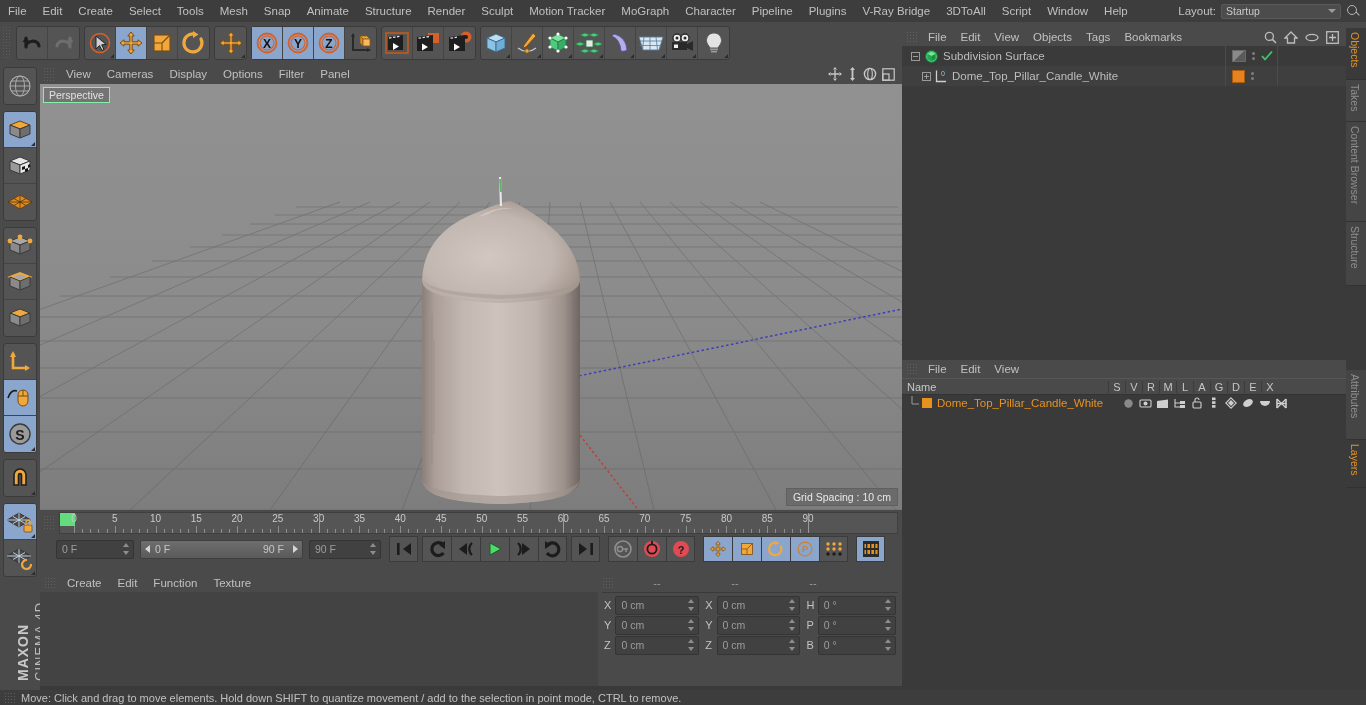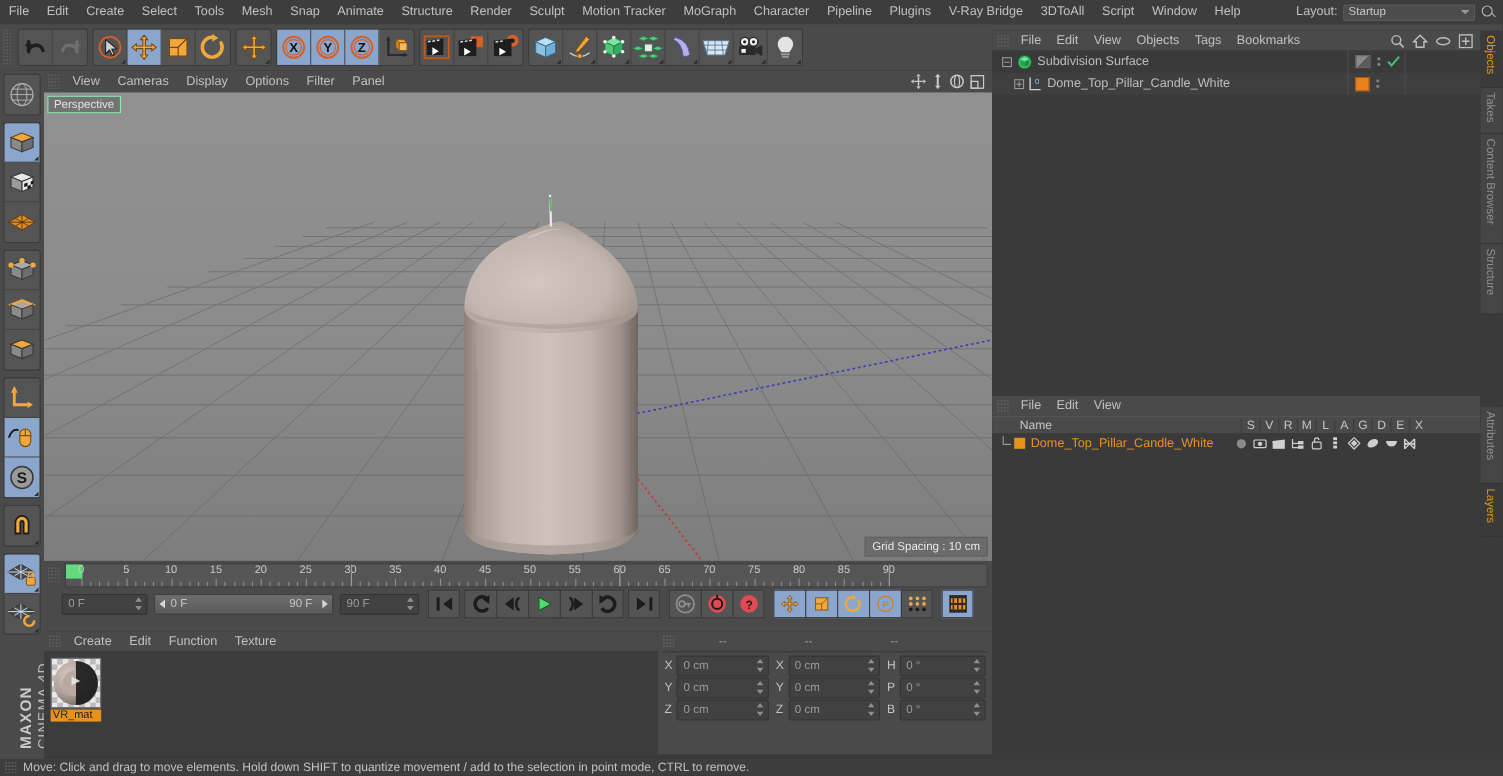--- a/index.html
+++ b/index.html
@@ -235,21 +235,21 @@
   .omdivider2{ position:absolute; right:68px; top:0; width:1px; height:100%; background:#4c4c4c;}
   .dotcol{ display:flex; flex-direction:column; gap:2px; align-items:center; margin:0 6px;}
   .dotcol i{ width:3px;height:3px;border-radius:50%;background:#7e7e7e;display:block;}
 
   
   .laywrap{ position:absolute; left:0; top:332px; width:444px; height:330px; background:#3a3a3a;}
   .layhdrow{
     display:flex; align-items:center; height:17px; background:#4a4a4a;
     border-top:1px solid #565656; border-bottom:1px solid #333; font-size:11px; color:#c6c6c6;
   }
-  .layhdrow .nm{ width:206px; padding-left:5px;margin-left:20px; }
+  .layhdrow .nm{ width:206px; padding-left:5px; }
   .layhdrow .c{ width:17px; text-align:center; border-left:1px solid #3c3c3c;}
   .layrow{ display:flex; align-items:center; height:16px; font-size:11.5px; }
   .layrow .swatch{ width:10px;height:10px; background:#e8921e; margin-right:5px; }
   .layrow .lname{ color:#e8921e; }
   .layicons{ position:absolute; left:218px; display:flex; align-items:center; gap:0; }
   .layicons .ic{ width:17px; display:flex; align-items:center; justify-content:center;}
 
   
   .tabstrip{ position:absolute; left:1346px; top:28px; width:20px; height:662px; background:#3a3a3a;}
   .vtab{
@@ -1041,40 +1041,20 @@
   </div>
 
   <div class="matwrap">
     <div class="mathead">
       <div class="grip2" style="width:11px;height:12px;margin:0 4px;background-image:radial-gradient(#606060 .9px,transparent 1px);background-size:3px 3px;"></div>
       <div class="mm">Create</div>
       <div class="mm">Edit</div>
       <div class="mm">Function</div>
       <div class="mm">Texture</div>
     </div>
-    <div class="matbody">
-      <div class="matitem">
-        <div class="matthumb">
-          <svg width="44" height="44" viewBox="0 0 44 44" style="position:absolute;left:0;top:0">
-            <defs>
-              <radialGradient id="matg" cx="0.35" cy="0.32" r="0.78">
-                <stop offset="0%" stop-color="#d6cbc4"></stop>
-                <stop offset="55%" stop-color="#b0a29b"></stop>
-                <stop offset="100%" stop-color="#6d625c"></stop>
-              </radialGradient>
-            </defs>
-            <circle cx="22" cy="22" r="20" fill="url(#matg)"></circle>
-            <path d="M22 2 A20 20 0 0 1 22 42 Z" fill="#1c1c1c" opacity="0.92"></path>
-            <path d="M22 10 A12 12 0 0 0 22 34 Z" fill="#b8aaa3"></path>
-            <path d="M18 16 L26 20 L18 24 Z" fill="#e8e8e8" opacity="0.9"></path>
-          </svg>
-        </div>
-        <div class="matname">VR_mat</div>
-      </div>
-    </div>
   </div>
 
   <div class="coordwrap">
     <div class="coordhead">
       <div class="g"></div>
       <div class="dash">--</div>
       <div class="dash">--</div>
       <div class="dash">--</div>
     </div>
     <div style="height:1px;background:#3a3a3a;margin:0 4px 2px 4px;"></div>

